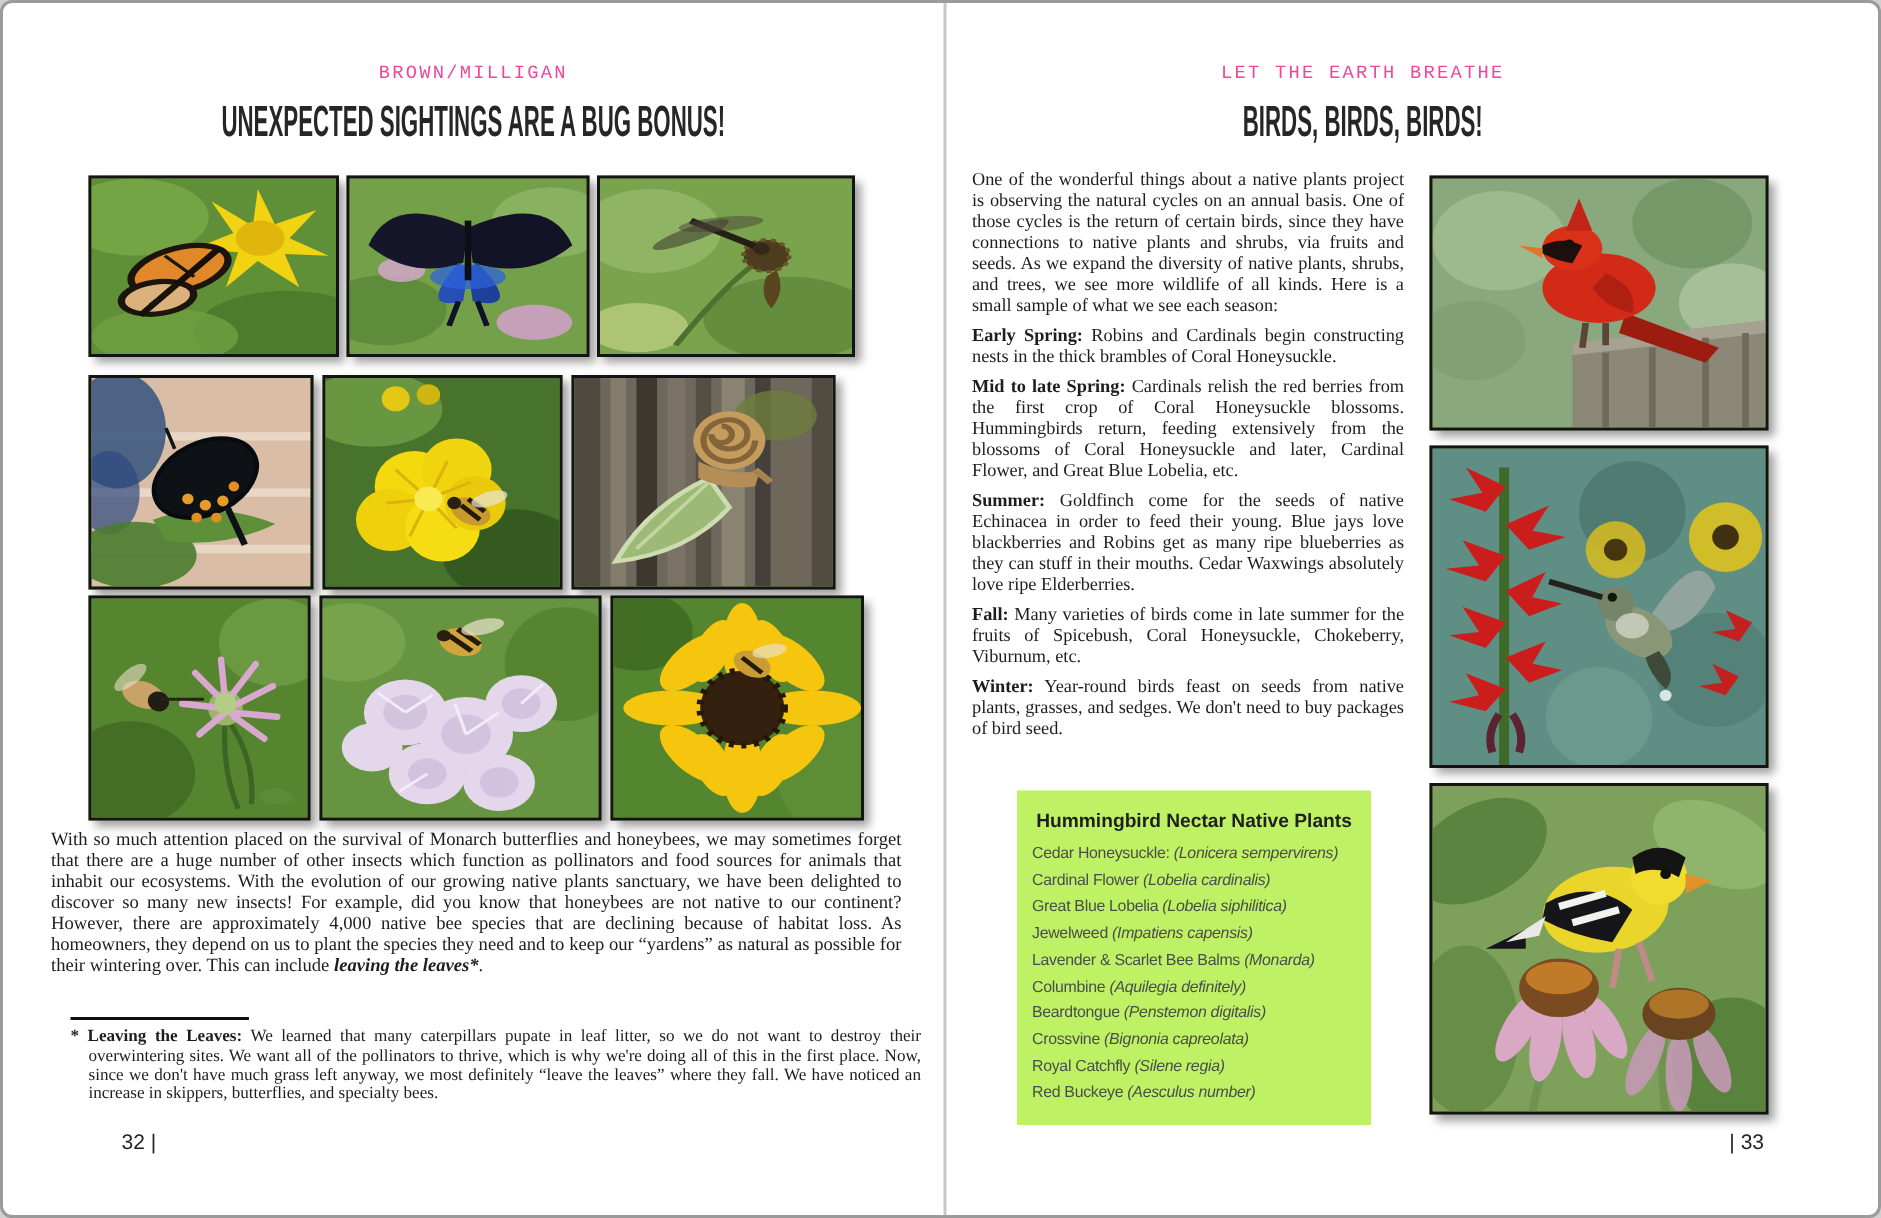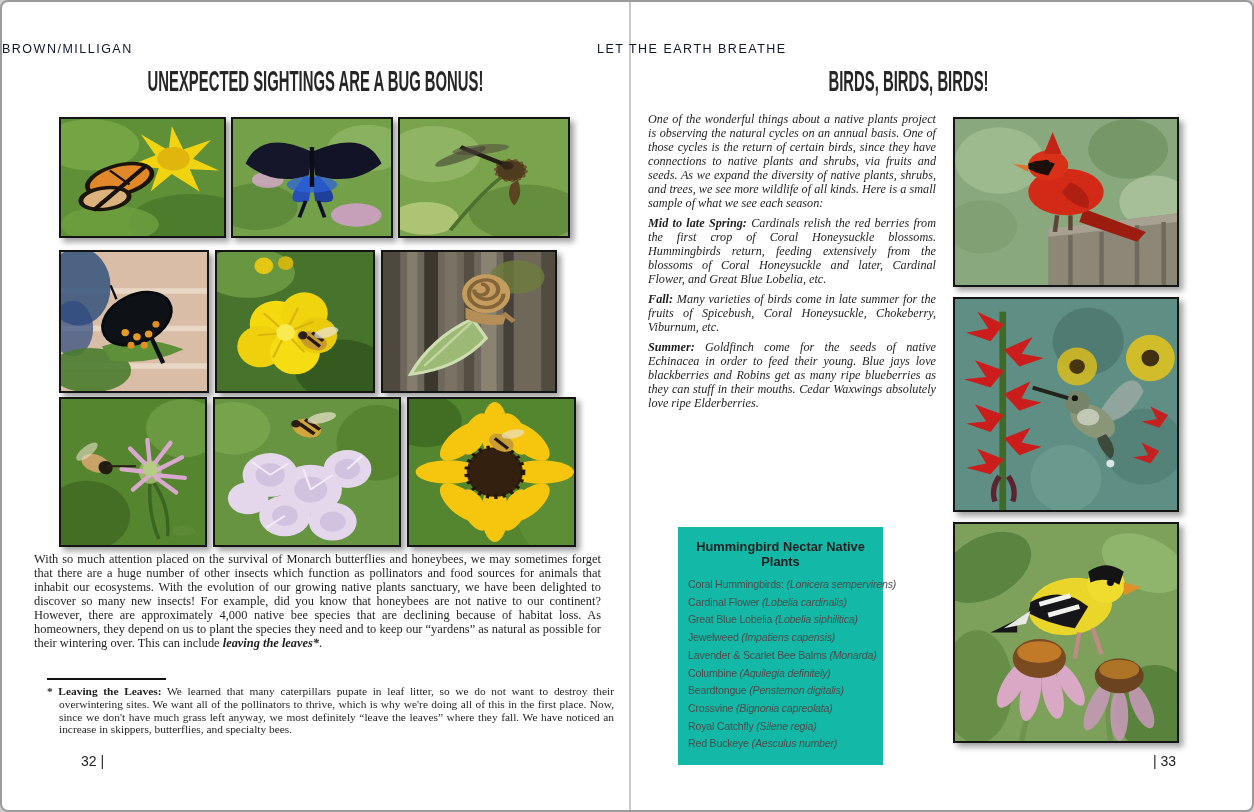--- a/index.html
+++ b/index.html
@@ -4,22 +4,22 @@
 <style>
   html,body{margin:0;padding:0;background:#cfcfcf;}
   .spread{position:relative;width:1254px;height:812px;background:#ffffff;
     border:2px solid #9b9b9b;border-radius:8px;box-sizing:border-box;overflow:hidden;
     font-family:"Liberation Serif",serif;color:#1d1d1d;}
   .page{position:absolute;top:0;height:100%;}
   .page.left{left:0;width:627px;}
   .page.right{left:595px;width:623px;}
   .divider{position:absolute;left:627px;top:0;width:2px;height:100%;background:#c8c8c8;}
 
-  .running-head{position:absolute;top:40px;left:0;right:0;
-    font-family:Liberation Sans, sans-serif;font-size:12.5px;letter-spacing:1.5px;color:#0f172a;}
+  .running-head{position:absolute;top:40px;left:0;right:0;text-align:center;
+    font-family:Liberation Mono, monospace;font-size:12.5px;letter-spacing:1.5px;color:#ec4899;}
   .page-title{position:absolute;top:64px;left:0;right:0;margin:0;text-align:center;
     font-family:"Liberation Sans",sans-serif;font-weight:700;font-size:27px;color:#262626;
     transform:scale(0.55,1.08);white-space:nowrap;}
 
   .grid{position:absolute;left:57px;top:115px;}
   .row{display:flex;}
   .row.r1{gap:5px;margin-bottom:12px;}
   .row.r2{gap:6px;margin-bottom:4px;}
   .row.r3{gap:6px;}
   .ph{box-sizing:border-box;border:2px solid #141414;box-shadow:4px 4px 6px rgba(0,0,0,.38);
@@ -30,25 +30,25 @@
     font-size:12.4px;line-height:14px;text-align:justify;}
   .foot-rule{position:absolute;left:45px;top:676px;width:119px;height:2px;background:#111;}
   .footnote{position:absolute;left:45px;top:683px;width:567px;margin:0;
     font-size:11.4px;line-height:12.8px;text-align:justify;padding-left:12px;text-indent:-12px;box-sizing:border-box;}
   .footnote b{font-weight:700;}
 
   .pagenum{position:absolute;top:751px;font-family:"Liberation Sans",sans-serif;font-size:14px;color:#222;}
   .pn-left{left:47px;margin-left:32px;}
   .pn-right{right:44px;}
 
-  .text-col{position:absolute;left:51px;top:110px;width:288px;font-style:italic;}
+  .text-col{position:absolute;left:51px;top:110px;width:288px;}
   .rp{margin:0 0 6px;font-size:12.2px;line-height:14px;text-align:justify;}
   .rp b{font-weight:700;}
 
-  .plants-box{position:absolute;left:81px;top:525px;width:205px;background:#14b8a6;
+  .plants-box{position:absolute;left:81px;top:525px;width:236px;background:#bef264;
     padding:10px 10px 12px;box-sizing:border-box;font-family:"Liberation Sans",sans-serif;}
   .pb-title{font-weight:700;font-size:12.8px;text-align:center;color:#1f1f1f;margin:2px 0 7px;}
   .pb-item{font-size:10.6px;line-height:17.7px;color:#4c4c4c;letter-spacing:-0.2px;white-space:nowrap;}
   .pb-item i{font-style:italic;}
 
   .photo-col{position:absolute;left:356px;top:115px;width:226px;}
   .photo-col .ph{width:226px;margin-bottom:10px;}
 </style>
 </head>
 <body>
@@ -260,28 +260,30 @@
   </div>
 
   <div class="divider"></div>
 
   <div class="page right">
     <div class="running-head">LET THE EARTH BREATHE</div>
     <h1 class="page-title">BIRDS, BIRDS, BIRDS!</h1>
 
     <div class="text-col">
       <p class="rp"><span>One of the wonderful things about a native plants project is observing the natural cycles on an annual basis. One of those cycles is the return of certain birds, since they have connections to native plants and shrubs, via fruits and seeds. As we expand the diversity of native plants, shrubs, and trees, we see more wildlife of all kinds. Here is a small sample of what we see each season:</span></p>
+      <p class="rp"><b>Early Spring:</b> <span>Robins and Cardinals begin constructing nests in the thick brambles of Coral Honeysuckle.</span></p>
       <p class="rp"><b>Mid to late Spring:</b> <span>Cardinals relish the red berries from the first crop of Coral Honeysuckle blossoms. Hummingbirds return, feeding extensively from the blossoms of Coral Honeysuckle and later, Cardinal Flower, and Great Blue Lobelia, etc.</span></p>
+      <p class="rp"><b>Summer:</b> <span>Goldfinch come for the seeds of native Echinacea in order to feed their young. Blue jays love blackberries and Robins get as many ripe blueberries as they can stuff in their mouths. Cedar Waxwings absolutely love ripe Elderberries.</span></p>
       <p class="rp"><b>Fall:</b> <span>Many varieties of birds come in late summer for the fruits of Spicebush, Coral Honeysuckle, Chokeberry, Viburnum, etc.</span></p>
-      <p class="rp"><b>Summer:</b> <span>Goldfinch come for the seeds of native Echinacea in order to feed their young. Blue jays love blackberries and Robins get as many ripe blueberries as they can stuff in their mouths. Cedar Waxwings absolutely love ripe Elderberries.</span></p>
+      <p class="rp"><b>Winter:</b> <span>Year-round birds feast on seeds from native plants, grasses, and sedges. We don't need to buy packages of bird seed.</span></p>
     </div>
 
     <div class="plants-box">
       <div class="pb-title">Hummingbird Nectar Native Plants</div>
-      <div class="pb-item"><span>Coral Hummingbirds: </span><i>(Lonicera sempervirens)</i></div>
+      <div class="pb-item"><span>Cedar Honeysuckle: </span><i>(Lonicera sempervirens)</i></div>
       <div class="pb-item"><span>Cardinal Flower </span><i>(Lobelia cardinalis)</i></div>
       <div class="pb-item"><span>Great Blue Lobelia </span><i>(Lobelia siphilitica)</i></div>
       <div class="pb-item"><span>Jewelweed </span><i>(Impatiens capensis)</i></div>
       <div class="pb-item"><span>Lavender &amp; Scarlet Bee Balms </span><i>(Monarda)</i></div>
       <div class="pb-item"><span>Columbine </span><i>(Aquilegia definitely)</i></div>
       <div class="pb-item"><span>Beardtongue </span><i>(Penstemon digitalis)</i></div>
       <div class="pb-item"><span>Crossvine </span><i>(Bignonia capreolata)</i></div>
       <div class="pb-item"><span>Royal Catchfly </span><i>(Silene regia)</i></div>
       <div class="pb-item"><span>Red Buckeye </span><i>(Aesculus number)</i></div>
     </div>

